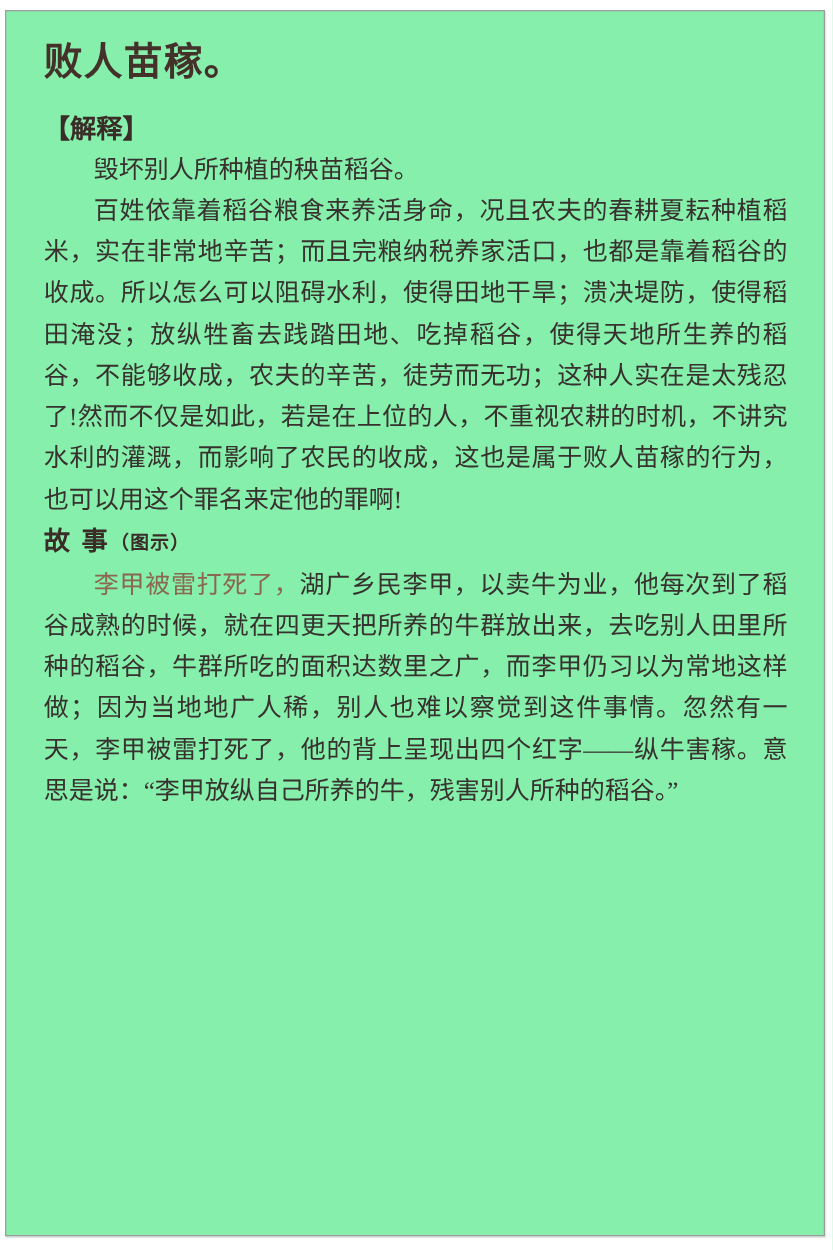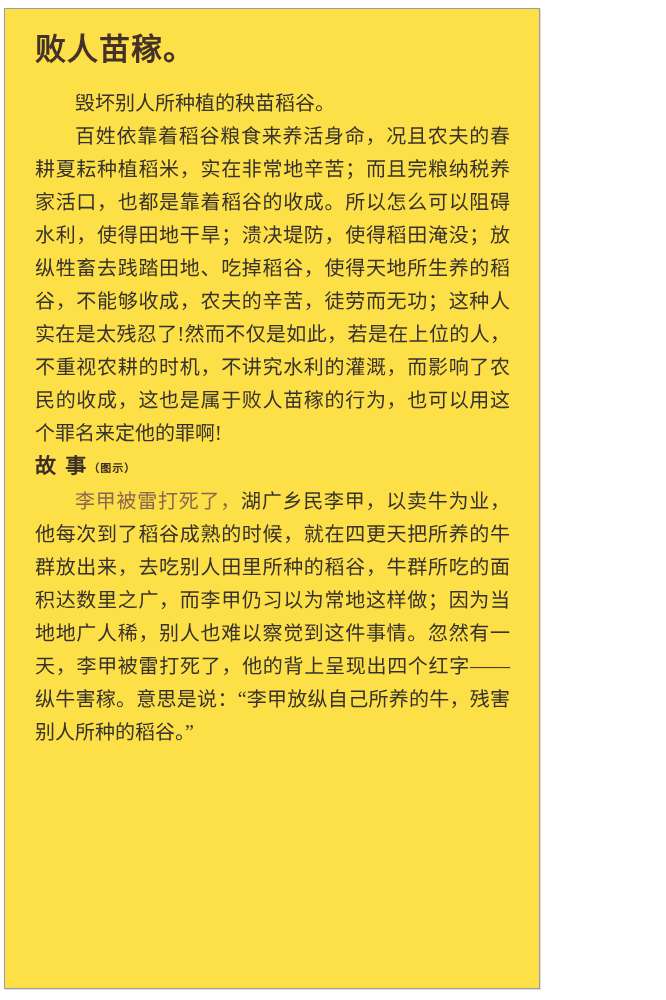--- a/index.html
+++ b/index.html
@@ -11,24 +11,24 @@
   }
   html,body{
     margin:0; padding:0;
     width:666px; height:1000px;
     background:#ffffff;
     font-family:"Liberation Serif","DejaVu Serif",serif;
   }
   .page-frame{
     position:absolute;
     left:4px; top:8px;
-    width:536px; height:981px;
+    width:656px; height:981px;
     box-sizing:border-box;
     border:1px solid var(--page-border);
-    background:#fde047;
+    background:#86efac;
     box-shadow:1px 1px 1px rgba(0,0,0,0.12);
     overflow:hidden;
   }
   .content{
     padding:20px 29px 0 30px;
   }
   .doc-title{
     margin:0 0 16px 0;
     font-size:31px;
     line-height:42px;
@@ -53,37 +53,38 @@
   }
   .story-heading{
     margin:0;
     font-size:21px;
     line-height:33px;
     font-weight:bold;
     color:var(--heading);
     letter-spacing:2px;
   }
   .story-heading .sub{
-    font-size:11px;
+    font-size:15px;
     font-weight:bold;
     letter-spacing:1px;
     vertical-align:1px;
   }
   .story-lead{
     color:var(--story-lead);
   }
 </style>
 </head>
 <body>
 
 <div class="page-frame">
   <div class="content">
 
     <h1 class="doc-title">败人苗稼。</h1>
 
+    <h2 class="section-heading">【解释】</h2>
 
     <p class="body-para">毁坏别人所种植的秧苗稻谷。</p>
 
 
     <p class="body-para">百姓依靠着稻谷粮食来养活身命，况且农夫的春耕夏耘种植稻米，实在非常地辛苦；而且完粮纳税养家活口，也都是靠着稻谷的收成。所以怎么可以阻碍水利，使得田地干旱；溃决堤防，使得稻田淹没；放纵牲畜去践踏田地、吃掉稻谷，使得天地所生养的稻谷，不能够收成，农夫的辛苦，徒劳而无功；这种人实在是太残忍了!然而不仅是如此，若是在上位的人，不重视农耕的时机，不讲究水利的灌溉，而影响了农民的收成，这也是属于败人苗稼的行为，也可以用这个罪名来定他的罪啊!</p>
 
     <h2 class="story-heading"><span>故 事</span><span class="sub">（图示）</span></h2>
 
     <p class="body-para"><span class="story-lead">李甲被雷打死了，</span><span>湖广乡民李甲，以卖牛为业，他每次到了稻谷成熟的时候，就在四更天把所养的牛群放出来，去吃别人田里所种的稻谷，牛群所吃的面积达数里之广，而李甲仍习以为常地这样做；因为当地地广人稀，别人也难以察觉到这件事情。忽然有一天，李甲被雷打死了，他的背上呈现出四个红字——纵牛害稼。意思是说：“李甲放纵自己所养的牛，残害别人所种的稻谷。”</span></p>
 

